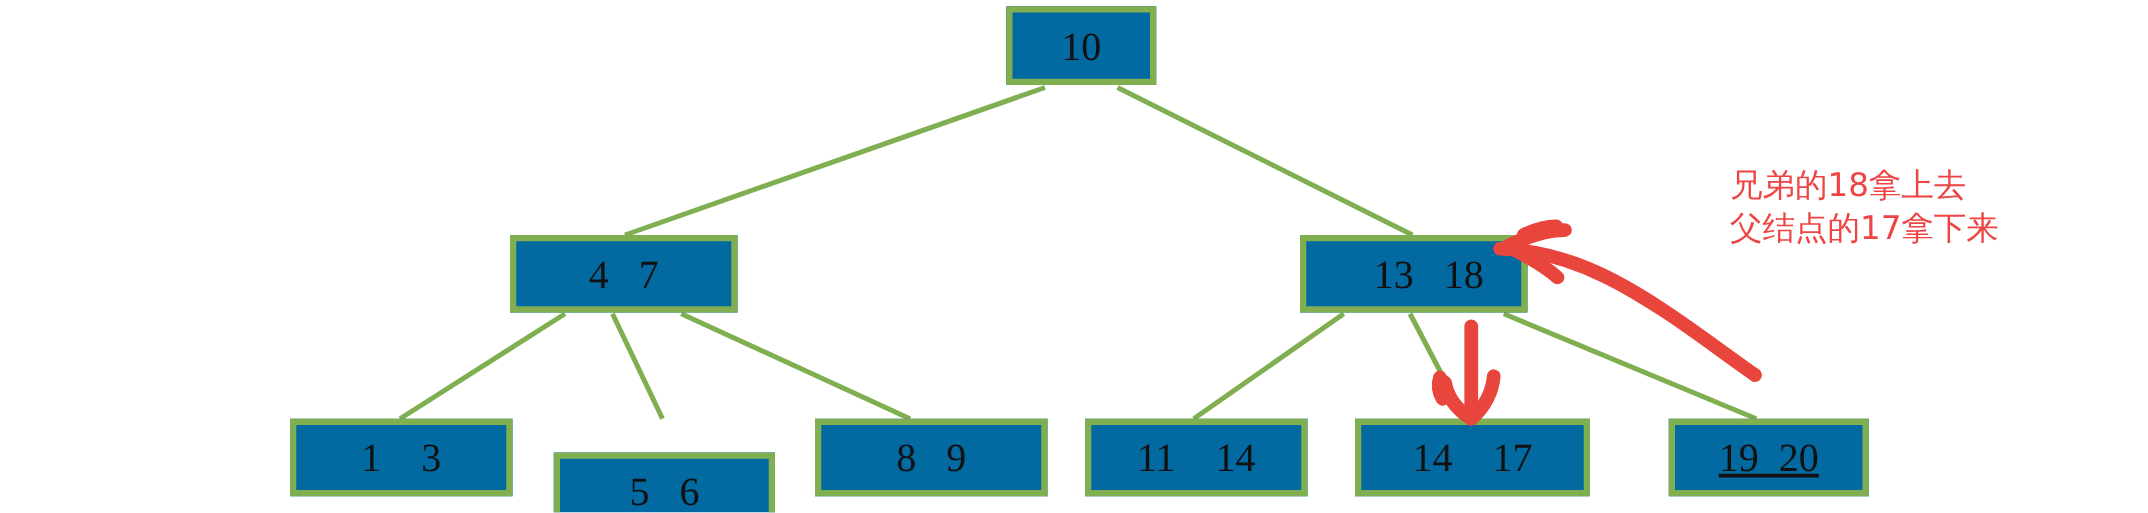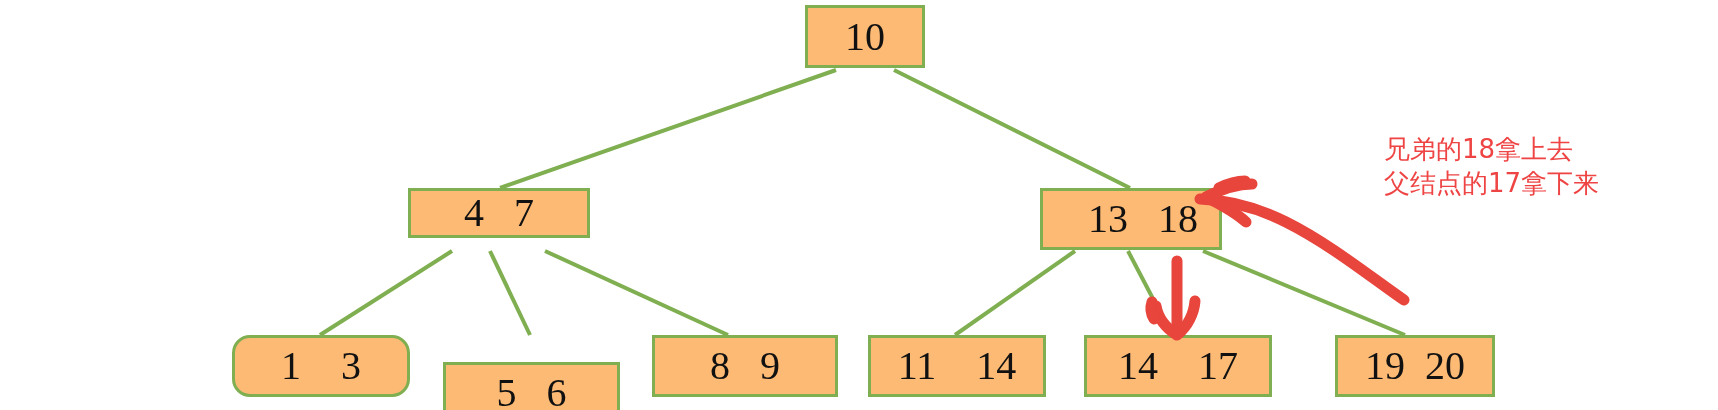--- a/index.html
+++ b/index.html
@@ -24,28 +24,28 @@
     width: 1718px;
     height: 410px;
   }
   #edge-layer { z-index: 1; }
   #node-layer { position: absolute; left:0; top:0; width:1718px; height:410px; z-index: 2; }
   #annot-layer { z-index: 3; }
 
   .node {
     position: absolute;
     box-sizing: border-box;
-    background: #fdba74;
-    border: 3px solid #84cc16;
+    background: #0369a1;
+    border: 5px solid #84cc16;
     display: flex;
     align-items: center;
     justify-content: center;
     color: #111111;
     font-family: "Liberation Serif", serif;
-    font-size: 40px;
+    font-size: 32px;
     line-height: 1;
     white-space: pre;
     letter-spacing: 0px;
   }
 
   .annot-text {
     position: absolute;
     color: #E8453C;
     font-family: "DejaVu Sans", sans-serif;
     font-size: 26px;
@@ -67,28 +67,28 @@
         <line x1="490" y1="251" x2="530" y2="335"></line>
         <line x1="545" y1="251" x2="728" y2="335"></line>
         <line x1="1075" y1="251" x2="955" y2="335"></line>
         <line x1="1128" y1="251" x2="1172" y2="335"></line>
         <line x1="1203" y1="251" x2="1405" y2="335"></line>
       </g>
   </svg>
 
   <div id="node-layer">
       <div class="node" style="left: 805px; top: 5px; width: 120px; height: 63px; border-color: rgb(127, 175, 80); color: rgb(17, 17, 17);">10</div>
-      <div class="node" style="left: 408px; top: 188px; width: 182px; height: 50px; border-color: rgb(127, 175, 80); color: rgb(17, 17, 17);">4   7</div>
+      <div class="node" style="left: 408px; top: 188px; width: 182px; height: 62px; border-color: rgb(127, 175, 80); color: rgb(17, 17, 17);">4   7</div>
       <div class="node" style="left: 1040px; top: 188px; width: 182px; height: 62px; border-color: rgb(127, 175, 80); color: rgb(17, 17, 17); padding-left: 24px;">13   18</div>
-      <div class="node" style="left: 232px; top: 335px; width: 178px; height: 62px; border-color: rgb(127, 175, 80); color: rgb(17, 17, 17); border-radius: 18px;">1    3</div>
+      <div class="node" style="left: 232px; top: 335px; width: 178px; height: 62px; border-color: rgb(127, 175, 80); color: rgb(17, 17, 17);">1    3</div>
       <div class="node" style="left: 443px; top: 335px; width: 177px; height: 62px; border-color: rgb(127, 175, 80); color: rgb(17, 17, 17); margin-top: 27px;">5   6</div>
       <div class="node" style="left: 640px; top: 335px; width: 186px; height: 62px; border-color: rgb(127, 175, 80); color: rgb(17, 17, 17); margin-left: 12px;">8   9</div>
       <div class="node" style="left: 868px; top: 335px; width: 178px; height: 62px; border-color: rgb(127, 175, 80); color: rgb(17, 17, 17);">11    14</div>
       <div class="node" style="left: 1084px; top: 335px; width: 188px; height: 62px; border-color: rgb(127, 175, 80); color: rgb(17, 17, 17);">14    17</div>
-      <div class="node" style="left: 1335px; top: 335px; width: 160px; height: 62px; border-color: rgb(127, 175, 80); color: rgb(17, 17, 17);">19  20</div>
+      <div class="node" style="left: 1335px; top: 335px; width: 160px; height: 62px; border-color: rgb(127, 175, 80); color: rgb(17, 17, 17); text-decoration: underline;">19  20</div>
     </div>
 
   <svg id="annot-layer" viewBox="0 0 1718 410" preserveAspectRatio="none" xmlns="http://www.w3.org/2000/svg">
 
     <g>
       <path d="M 1404,300 C 1372,278 1330,244 1286,222 C 1256,207 1228,200 1200,199" stroke="#E8453C" stroke-width="11" fill="none" stroke-linecap="round"></path>
       <path d="M 1252,184 C 1238,184 1220,190 1206,197 C 1220,204 1235,212 1246,222" stroke="#E8453C" stroke-width="11" fill="none" stroke-linecap="round" stroke-linejoin="round"></path>
       <path d="M 1245,181 C 1236,181 1227,184 1219,188" stroke="#E8453C" stroke-width="11" fill="none" stroke-linecap="round"></path>
     </g>
 

